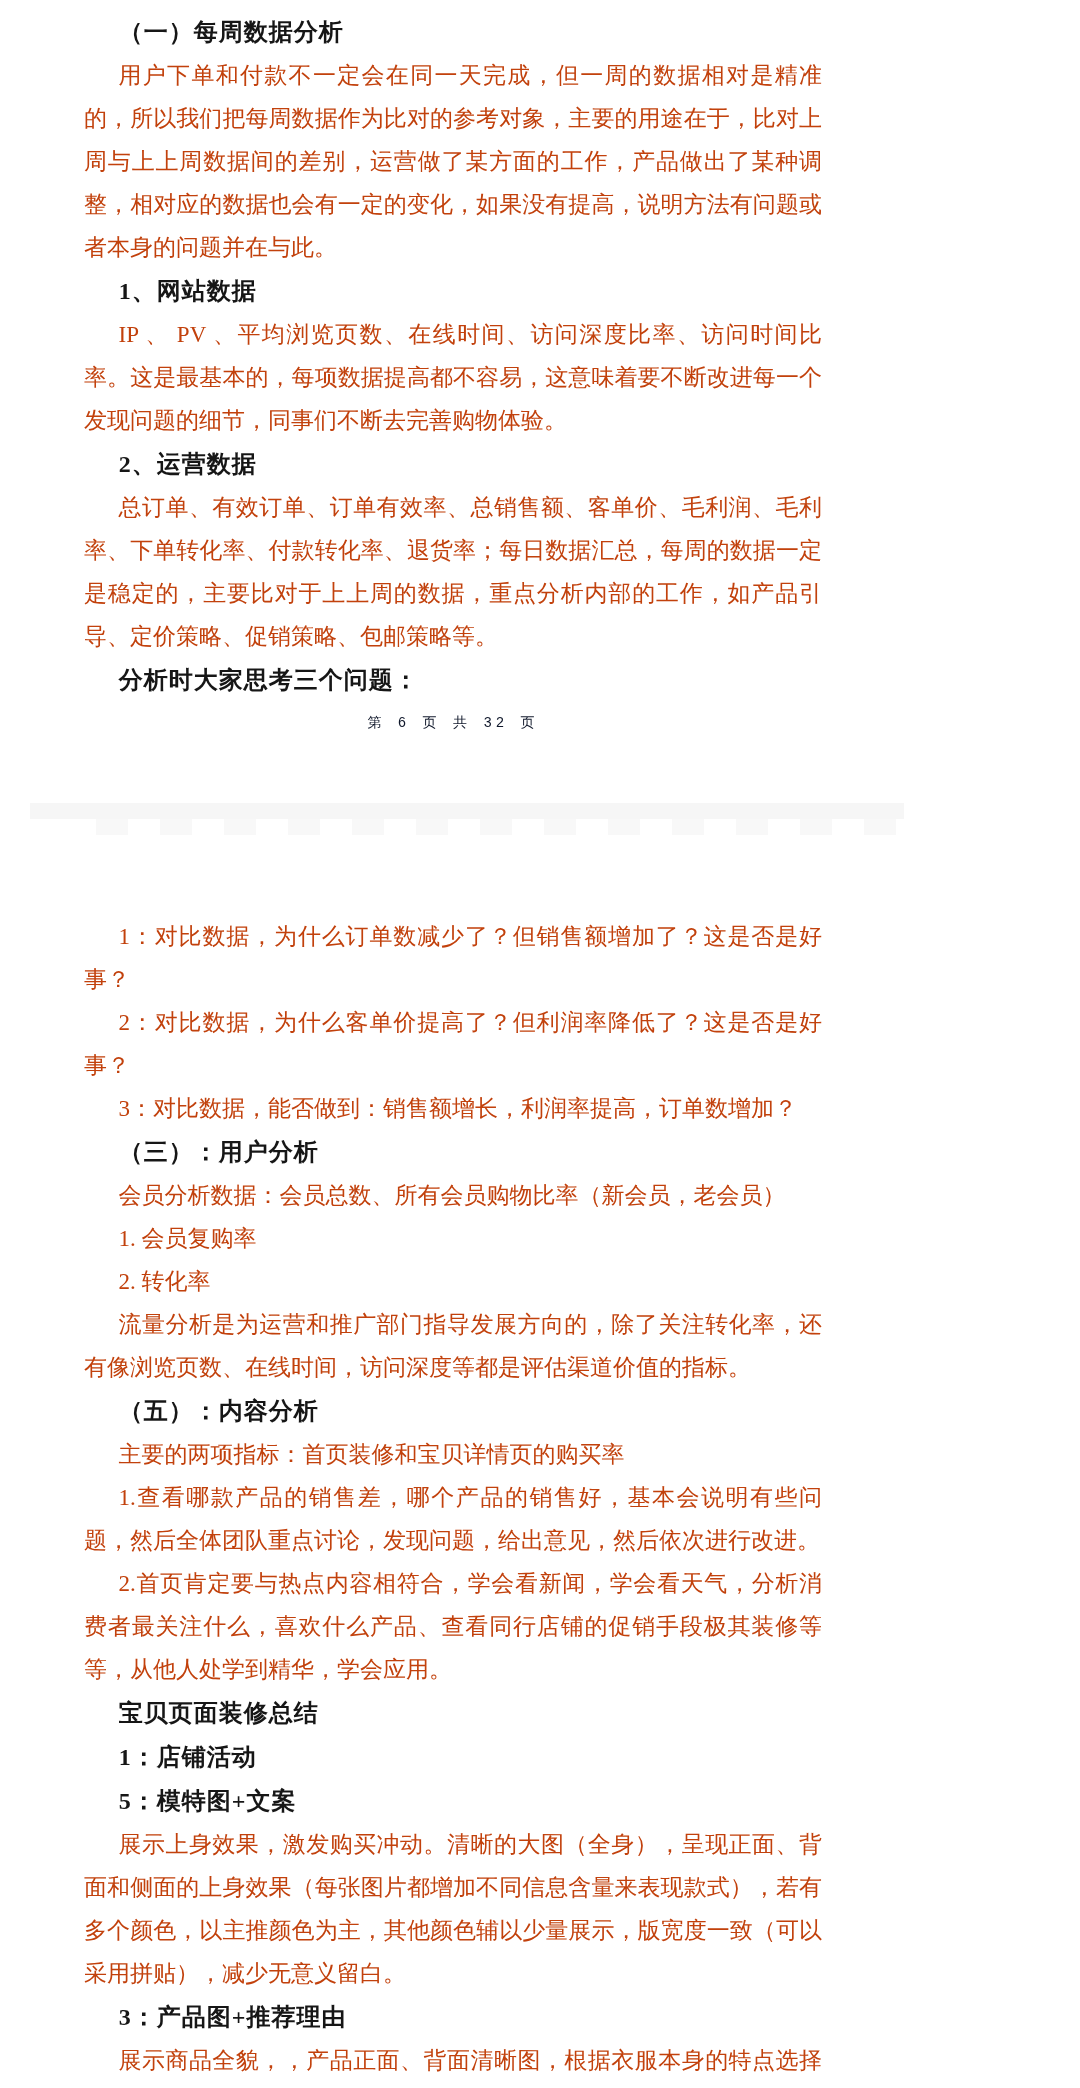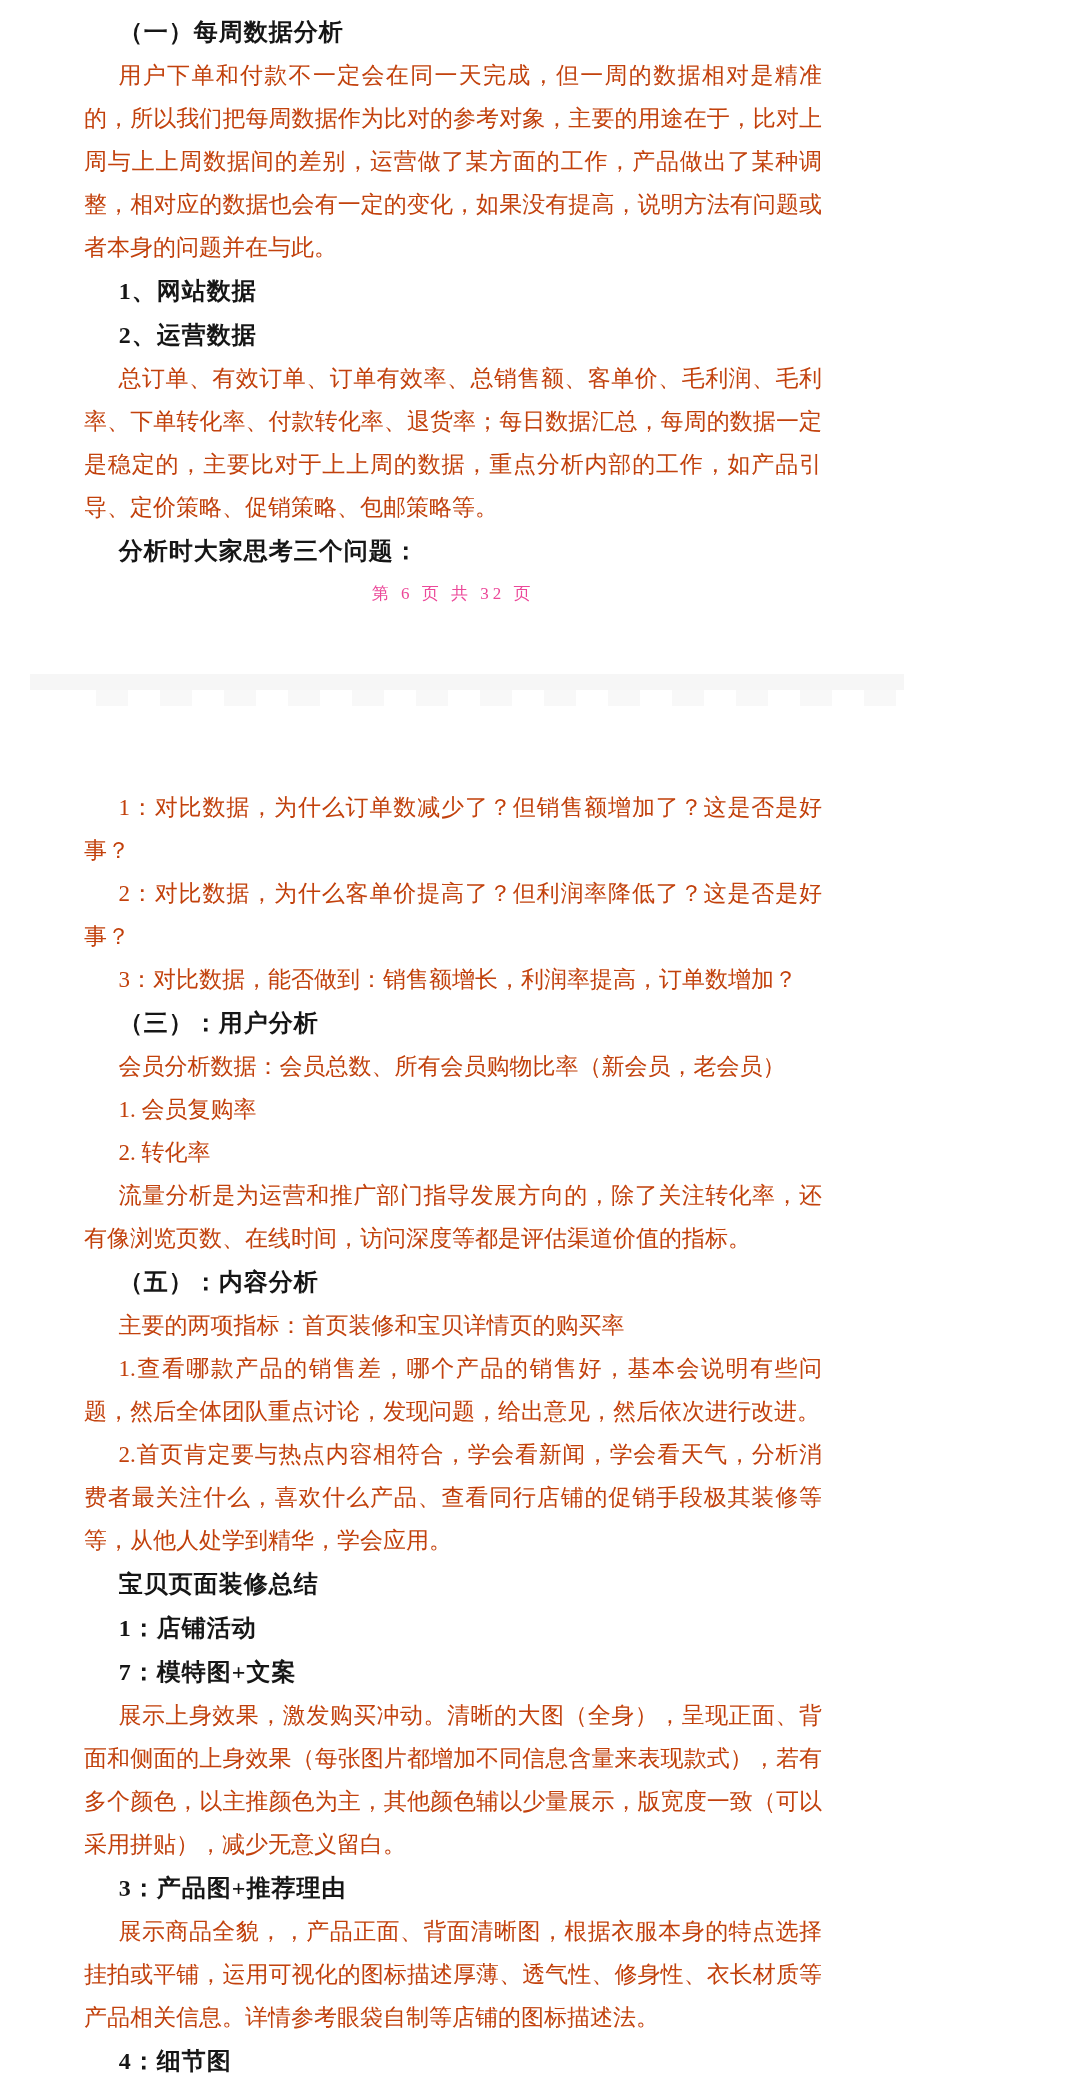--- a/index.html
+++ b/index.html
@@ -31,26 +31,27 @@
     margin: 0;
     font-size: 24px;
     line-height: 44px;
     font-weight: 700;
     text-indent: 1.45em;
     color: #161616;
     letter-spacing: 1px;
   }
   .page-footer {
     margin-top: 1px;
-    font-size: 17px;
+    font-size: 14px;
     line-height: 40px;
     text-align: center;
     text-indent: 0;
-    color: #ec4899;
+    color: #0f172a;
     letter-spacing: 4px;
+    font-family: Liberation Mono, monospace;
   }
   
   .page-gap {
     position: relative;
     height: 168px;
     background: #ffffff;
   }
   .gap-band {
     position: absolute;
     left: 30px;
@@ -75,20 +76,21 @@
 </style>
 </head>
 <body>
 
 <div class="doc">
 
   <section class="page page-1">
     <h3 class="heading">（一）每周数据分析</h3>
     <p class="para">用户下单和付款不一定会在同一天完成，但一周的数据相对是精准的，所以我们把每周数据作为比对的参考对象，主要的用途在于，比对上周与上上周数据间的差别，运营做了某方面的工作，产品做出了某种调整，相对应的数据也会有一定的变化，如果没有提高，说明方法有问题或者本身的问题并在与此。</p>
     <h3 class="heading">1、网站数据</h3>
+    <p class="para">IP 、 PV 、平均浏览页数、在线时间、访问深度比率、访问时间比率。这是最基本的，每项数据提高都不容易，这意味着要不断改进每一个发现问题的细节，同事们不断去完善购物体验。</p>
     <h3 class="heading">2、运营数据</h3>
     <p class="para">总订单、有效订单、订单有效率、总销售额、客单价、毛利润、毛利率、下单转化率、付款转化率、退货率；每日数据汇总，每周的数据一定是稳定的，主要比对于上上周的数据，重点分析内部的工作，如产品引导、定价策略、促销策略、包邮策略等。</p>
     <h3 class="heading">分析时大家思考三个问题：</h3>
     <div class="para page-footer">第 6 页 共 32 页</div>
   </section>
 
   <div class="page-gap">
     <div class="gap-band"></div>
   </div>
 
@@ -100,20 +102,20 @@
     <p class="para">会员分析数据：会员总数、所有会员购物比率（新会员，老会员）</p>
     <p class="para">1.  会员复购率</p>
     <p class="para">2.  转化率</p>
     <p class="para">流量分析是为运营和推广部门指导发展方向的，除了关注转化率，还有像浏览页数、在线时间，访问深度等都是评估渠道价值的指标。</p>
     <h3 class="heading">（五）：内容分析</h3>
     <p class="para">主要的两项指标：首页装修和宝贝详情页的购买率</p>
     <p class="para">1.查看哪款产品的销售差，哪个产品的销售好，基本会说明有些问题，然后全体团队重点讨论，发现问题，给出意见，然后依次进行改进。</p>
     <p class="para">2.首页肯定要与热点内容相符合，学会看新闻，学会看天气，分析消费者最关注什么，喜欢什么产品、查看同行店铺的促销手段极其装修等等，从他人处学到精华，学会应用。</p>
     <h3 class="heading">宝贝页面装修总结</h3>
     <h3 class="heading">1：店铺活动</h3>
-    <h3 class="heading">7：模特图+文案</h3>
+    <h3 class="heading">5：模特图+文案</h3>
     <p class="para">展示上身效果，激发购买冲动。清晰的大图（全身），呈现正面、背面和侧面的上身效果（每张图片都增加不同信息含量来表现款式），若有多个颜色，以主推颜色为主，其他颜色辅以少量展示，版宽度一致（可以采用拼贴），减少无意义留白。</p>
     <h3 class="heading">3：产品图+推荐理由</h3>
     <p class="para">展示商品全貌，，产品正面、背面清晰图，根据衣服本身的特点选择挂拍或平铺，运用可视化的图标描述厚薄、透气性、修身性、衣长材质等产品相关信息。详情参考眼袋自制等店铺的图标描述法。</p>
     <h3 class="heading">4：细节图</h3>
   </section>
 
 </div>
 
 </body></html>

